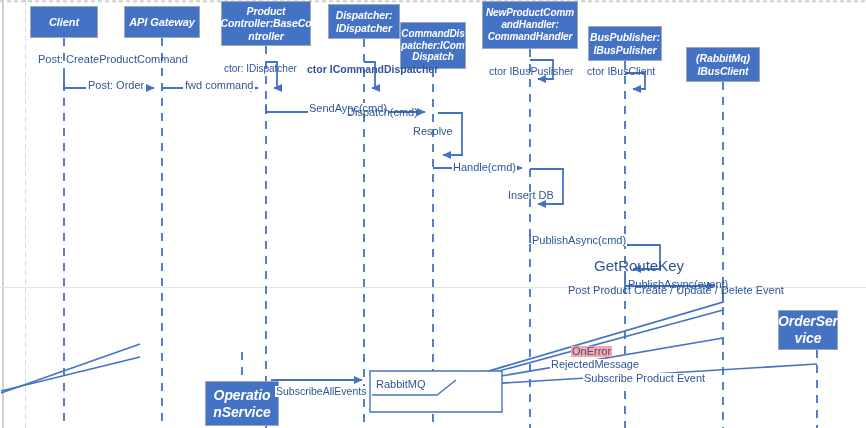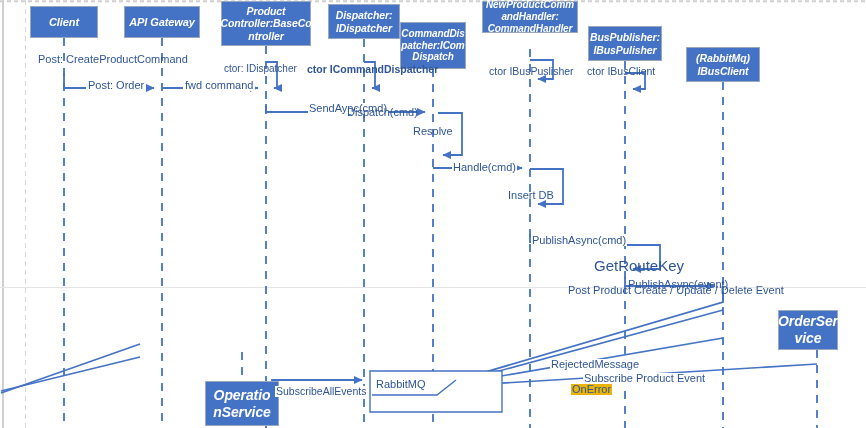--- a/index.html
+++ b/index.html
@@ -135,21 +135,21 @@
 <div class="lifeline-box" style="left:30px; top:6px; width:68px; height:32px; font-size:11px;">Client</div>
 
 <div class="lifeline-box" style="left:124px; top:6px; width:76px; height:32px; font-size:11px;">API Gateway</div>
 
 <div class="lifeline-box" style="left:221px; top:1px; width:90px; height:45px; font-size:10.5px;">Product Controller:BaseCo ntroller</div>
 
 <div class="lifeline-box" style="left:328px; top:4px; width:72px; height:35px; font-size:10.5px;">Dispatcher: IDispatcher</div>
 
 <div class="lifeline-box" style="left:400px; top:22px; width:66px; height:47px; font-size:10px;">CommandDis patcher:ICom Dispatch</div>
 
-<div class="lifeline-box" style="left:482px; top:1px; width:96px; height:32px; font-size:10px;">NewProductComm andHandler: CommandHandler</div>
+<div class="lifeline-box" style="left:482px; top:1px; width:96px; height:48px; font-size:10px;">NewProductComm andHandler: CommandHandler</div>
 
 <div class="lifeline-box" style="left:588px; top:26px; width:74px; height:35px; font-size:10.5px;">BusPublisher: IBusPulisher</div>
 
 <div class="lifeline-box" style="left:686px; top:47px; width:74px; height:35px; font-size:10.5px;">(RabbitMq) IBusClient</div>
 
 <div class="lifeline-box" style="left:778px; top:310px; width:60px; height:40px; font-size:14px;">OrderSer vice</div>
 
 <div class="lifeline-box" style="left:205px; top:381px; width:74px; height:45px; font-size:14px;">Operatio nService</div>
 
 <div class="note-title" style="left:376px; top:378px; font-size:11px;">RabbitMQ</div>
@@ -163,16 +163,16 @@
 <div class="msg-label" style="left:347px; top:107px; font-size:11px;">Dispatch(cmd)</div>
 <div class="msg-label" style="left:413px; top:126px; font-size:11px;">Resolve</div>
 <div class="msg-label" style="left:452px; top:162px; font-size:11px; background:#fff; padding:0 1px;">Handle(cmd)</div>
 <div class="msg-label" style="left:489px; top:66px; font-size:10.5px;">ctor IBusPuslisher</div>
 <div class="msg-label" style="left:587px; top:66px; font-size:10.5px;">ctor IBusClient</div>
 <div class="msg-label" style="left:508px; top:190px; font-size:11px;">Insert DB</div>
 <div class="msg-label" style="left:531px; top:235px; font-size:11px; background:#fff; padding:0 1px;">PublishAsync(cmd)</div>
 <div class="msg-label" style="left:594px; top:258px; font-size:15px;">GetRouteKey</div>
 <div class="msg-label" style="left:628px; top:279px; font-size:11px;">PublishAsync(event)</div>
 <div class="msg-label" style="left:568px; top:285px; font-size:11px;">Post Product Create / Update / Delete Event</div>
-<div class="msg-label" style="left:571px; top:346px; font-size:11px; background:#eab308; padding:0 1px;margin-top:38px;">OnError</div>
+<div class="msg-label" style="left:571px; top:346px; font-size:11px; background:#fca5a5; padding:0 1px;">OnError</div>
 <div class="msg-label" style="left:550px; top:359px; font-size:11px; background:#fff; padding:0 1px;">RejectedMessage</div>
 <div class="msg-label" style="left:583px; top:373px; font-size:11px; background:#fff; padding:0 1px;">Subscribe Product Event</div>
 <div class="msg-label" style="left:275px; top:386px; font-size:10.5px; background:#fff; padding:0 1px;">SubscribeAllEvents</div>
 
 </body></html>

